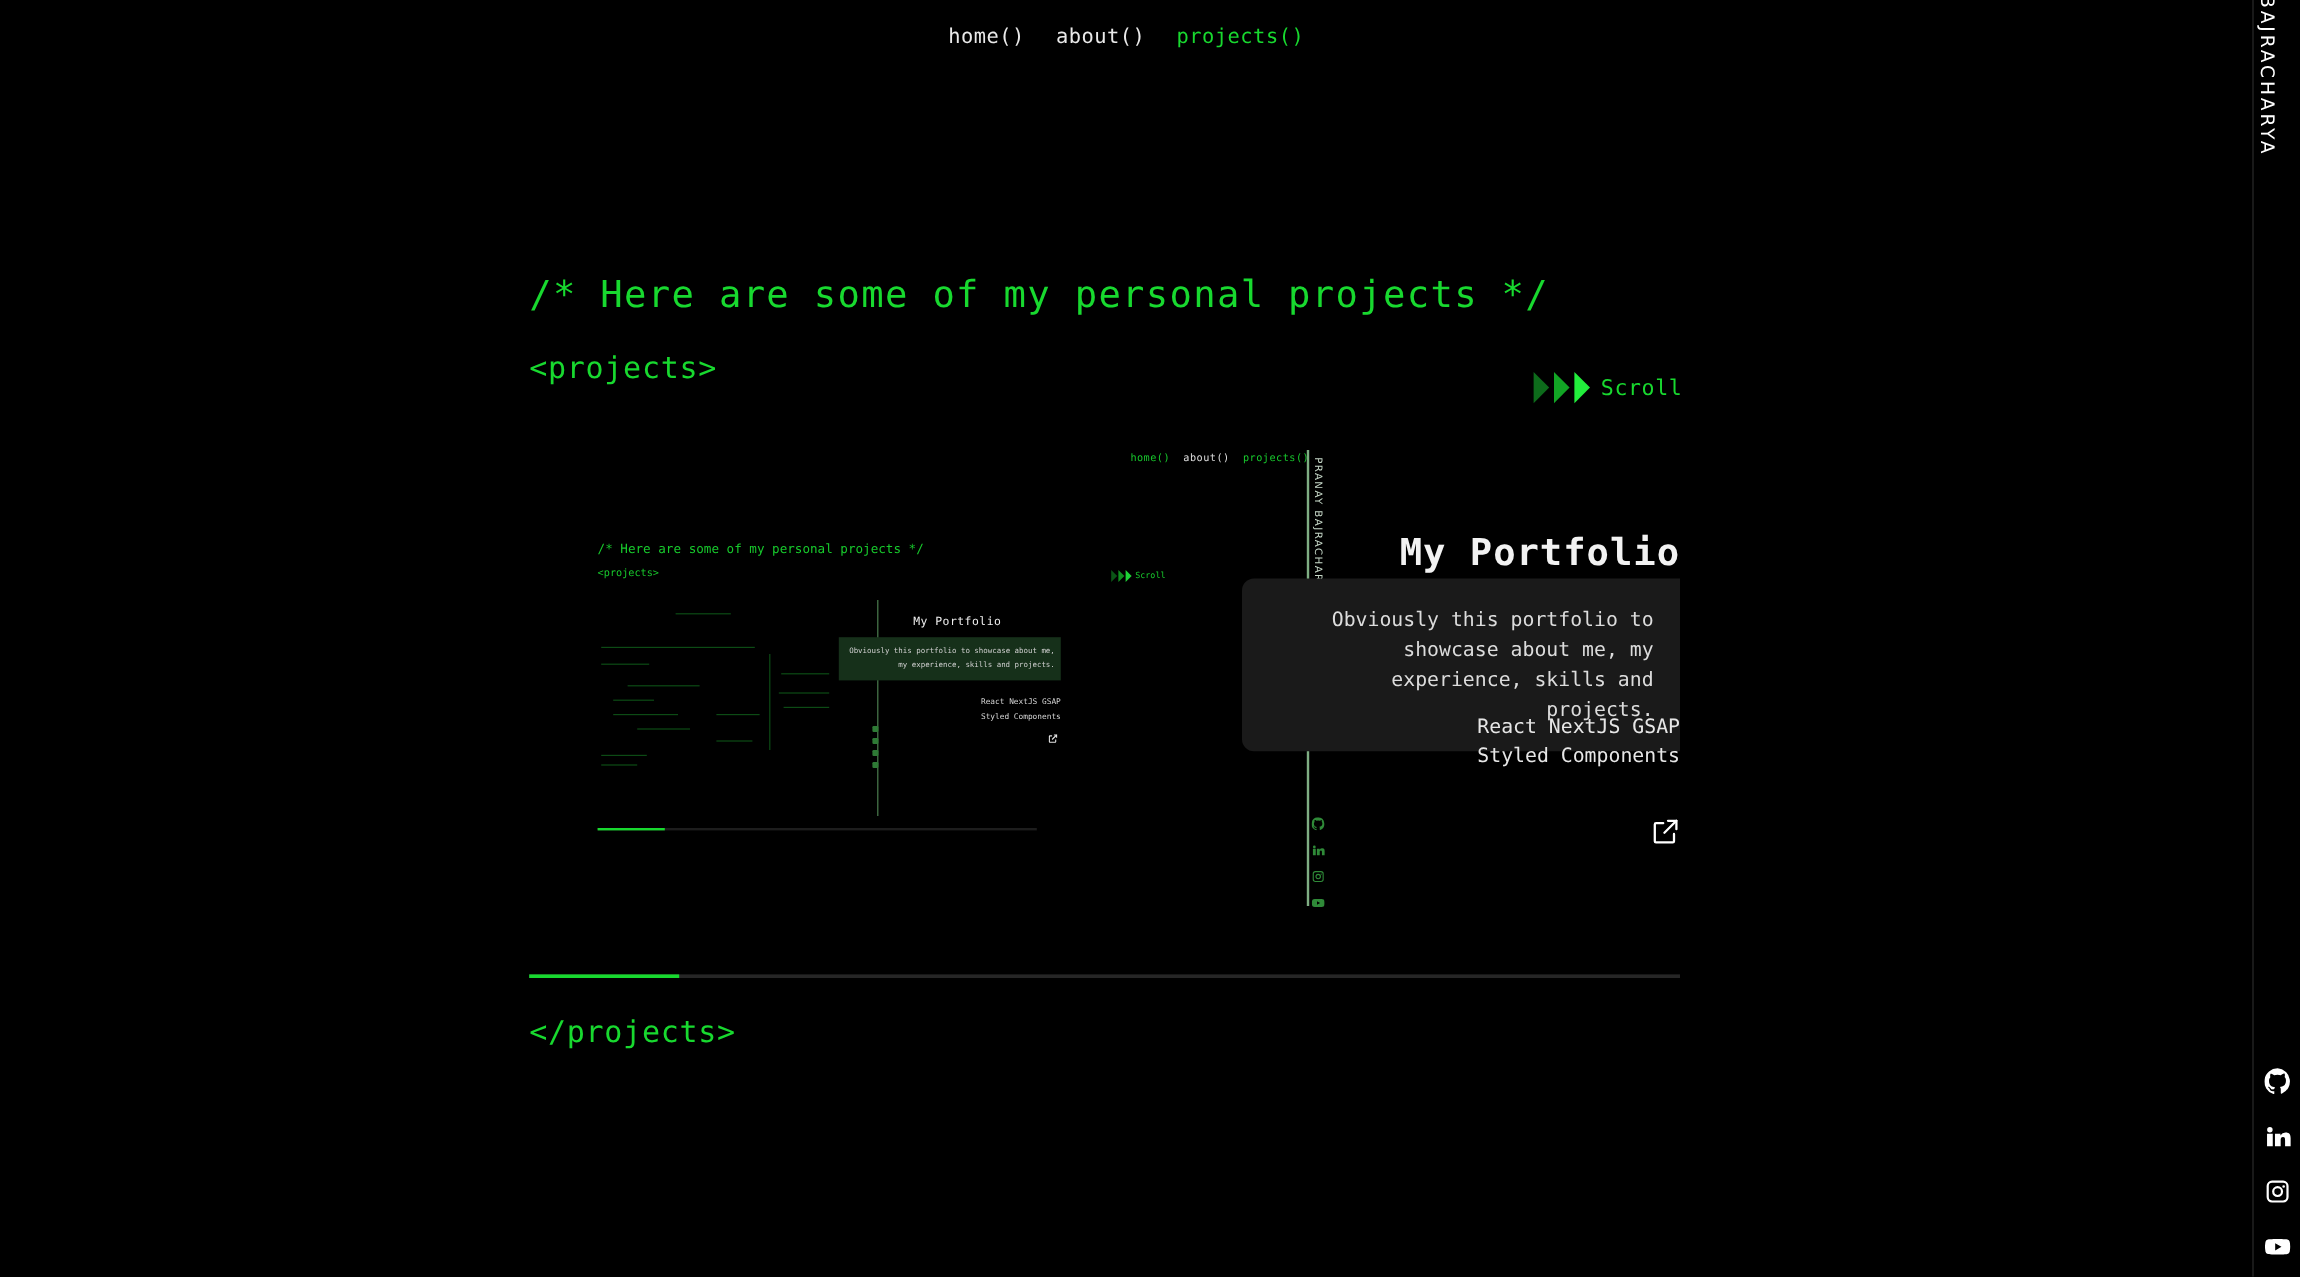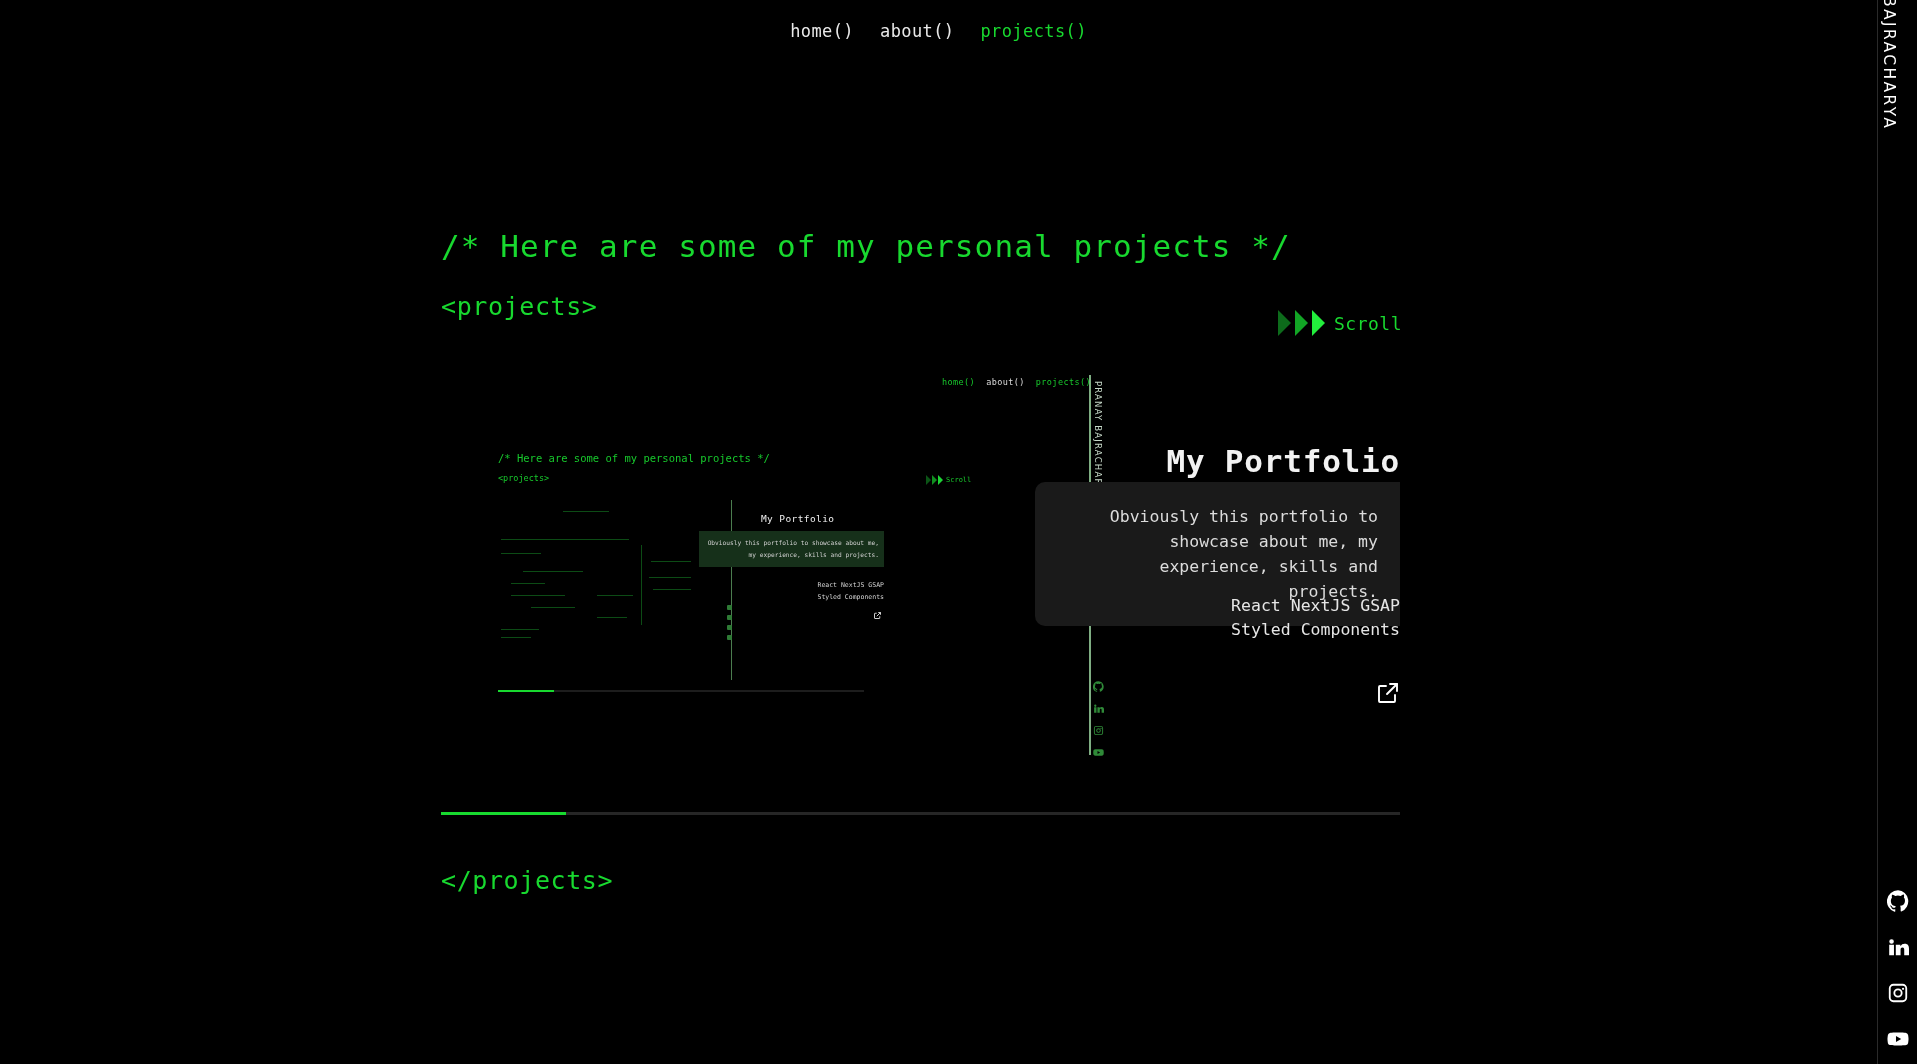--- a/index.html
+++ b/index.html
@@ -48,21 +48,21 @@
 
   #comment-line{
     position:absolute; left:441px; top:228px;
     font-size:31px; color:#18d92f; letter-spacing:1.1px; white-space:nowrap;
   }
   #open-tag{
     position:absolute; left:441px; top:292px;
     font-size:25px; color:#18d92f; letter-spacing:.6px;
   }
   #close-tag{
-    position:absolute; left:441px; top:866px;
+    position:absolute; left:441px; top:845px;
     font-size:25px; color:#18d92f; letter-spacing:.6px;
   }
 
   
   #scroll-hint{
     position:absolute; left:1278px; top:310px;
     display:flex; align-items:center; gap:9px;
   }
   .chev{ width:0;height:0;
     border-top:13px solid transparent; border-bottom:13px solid transparent; }

